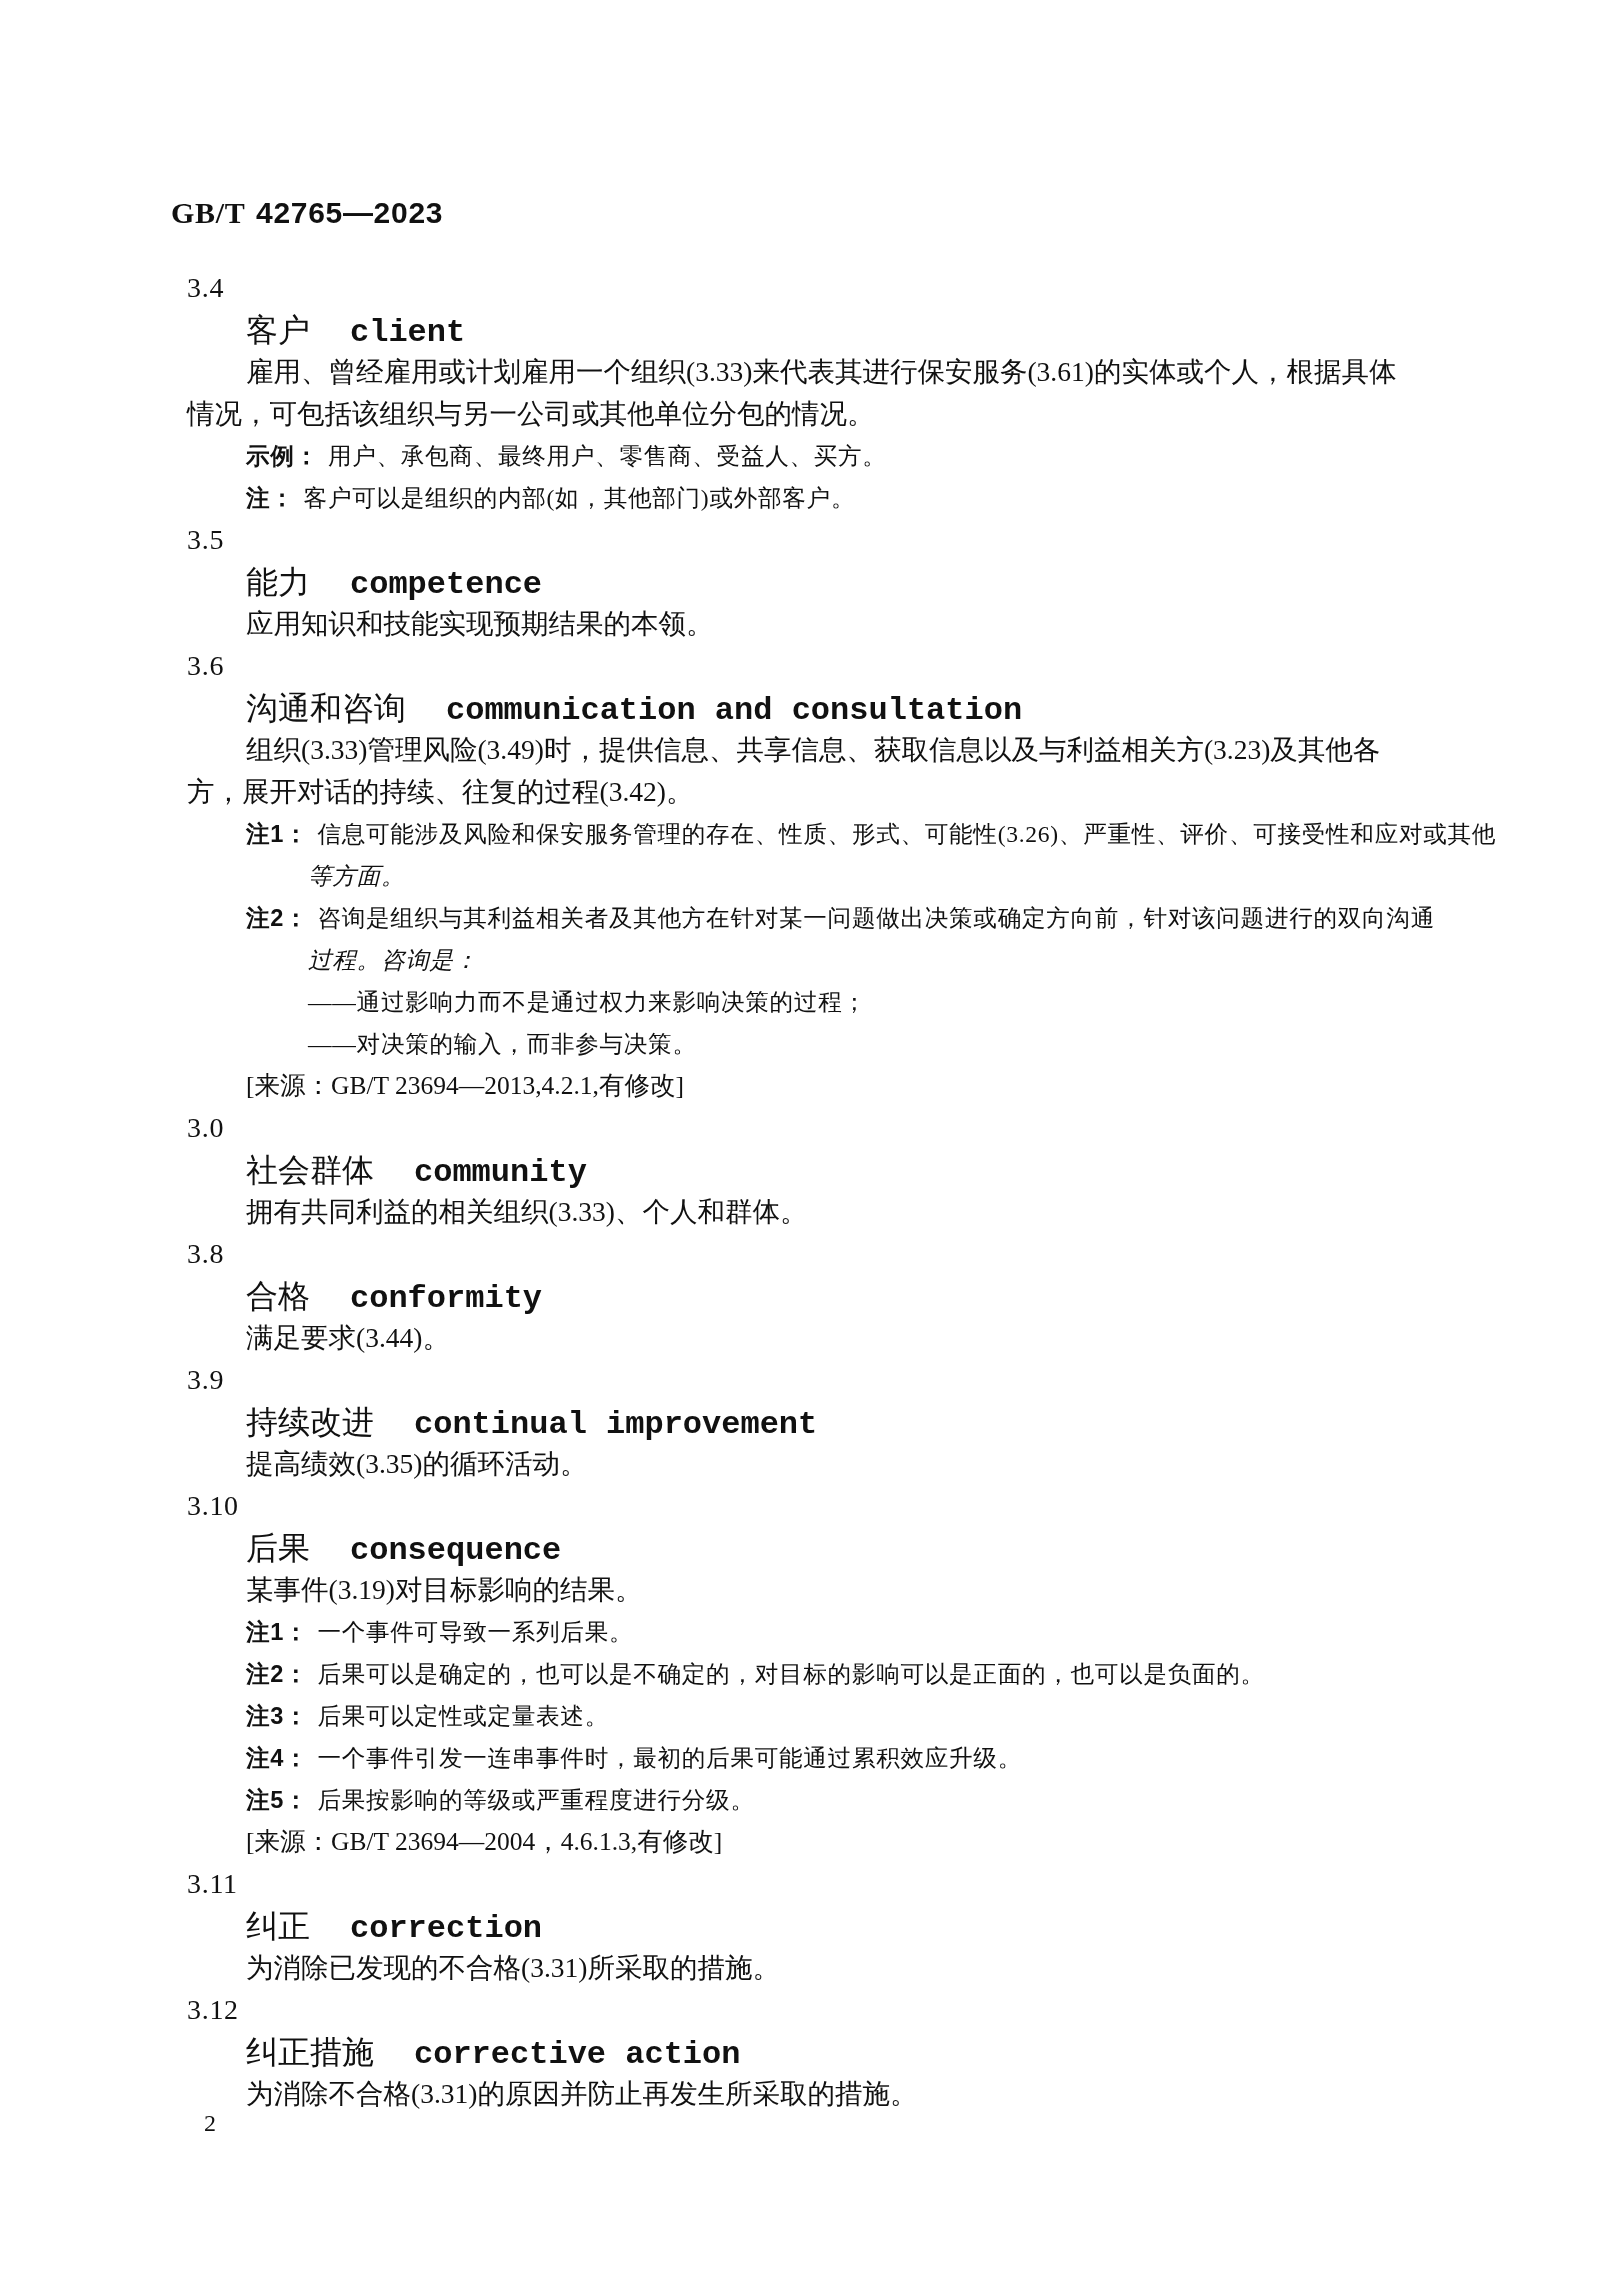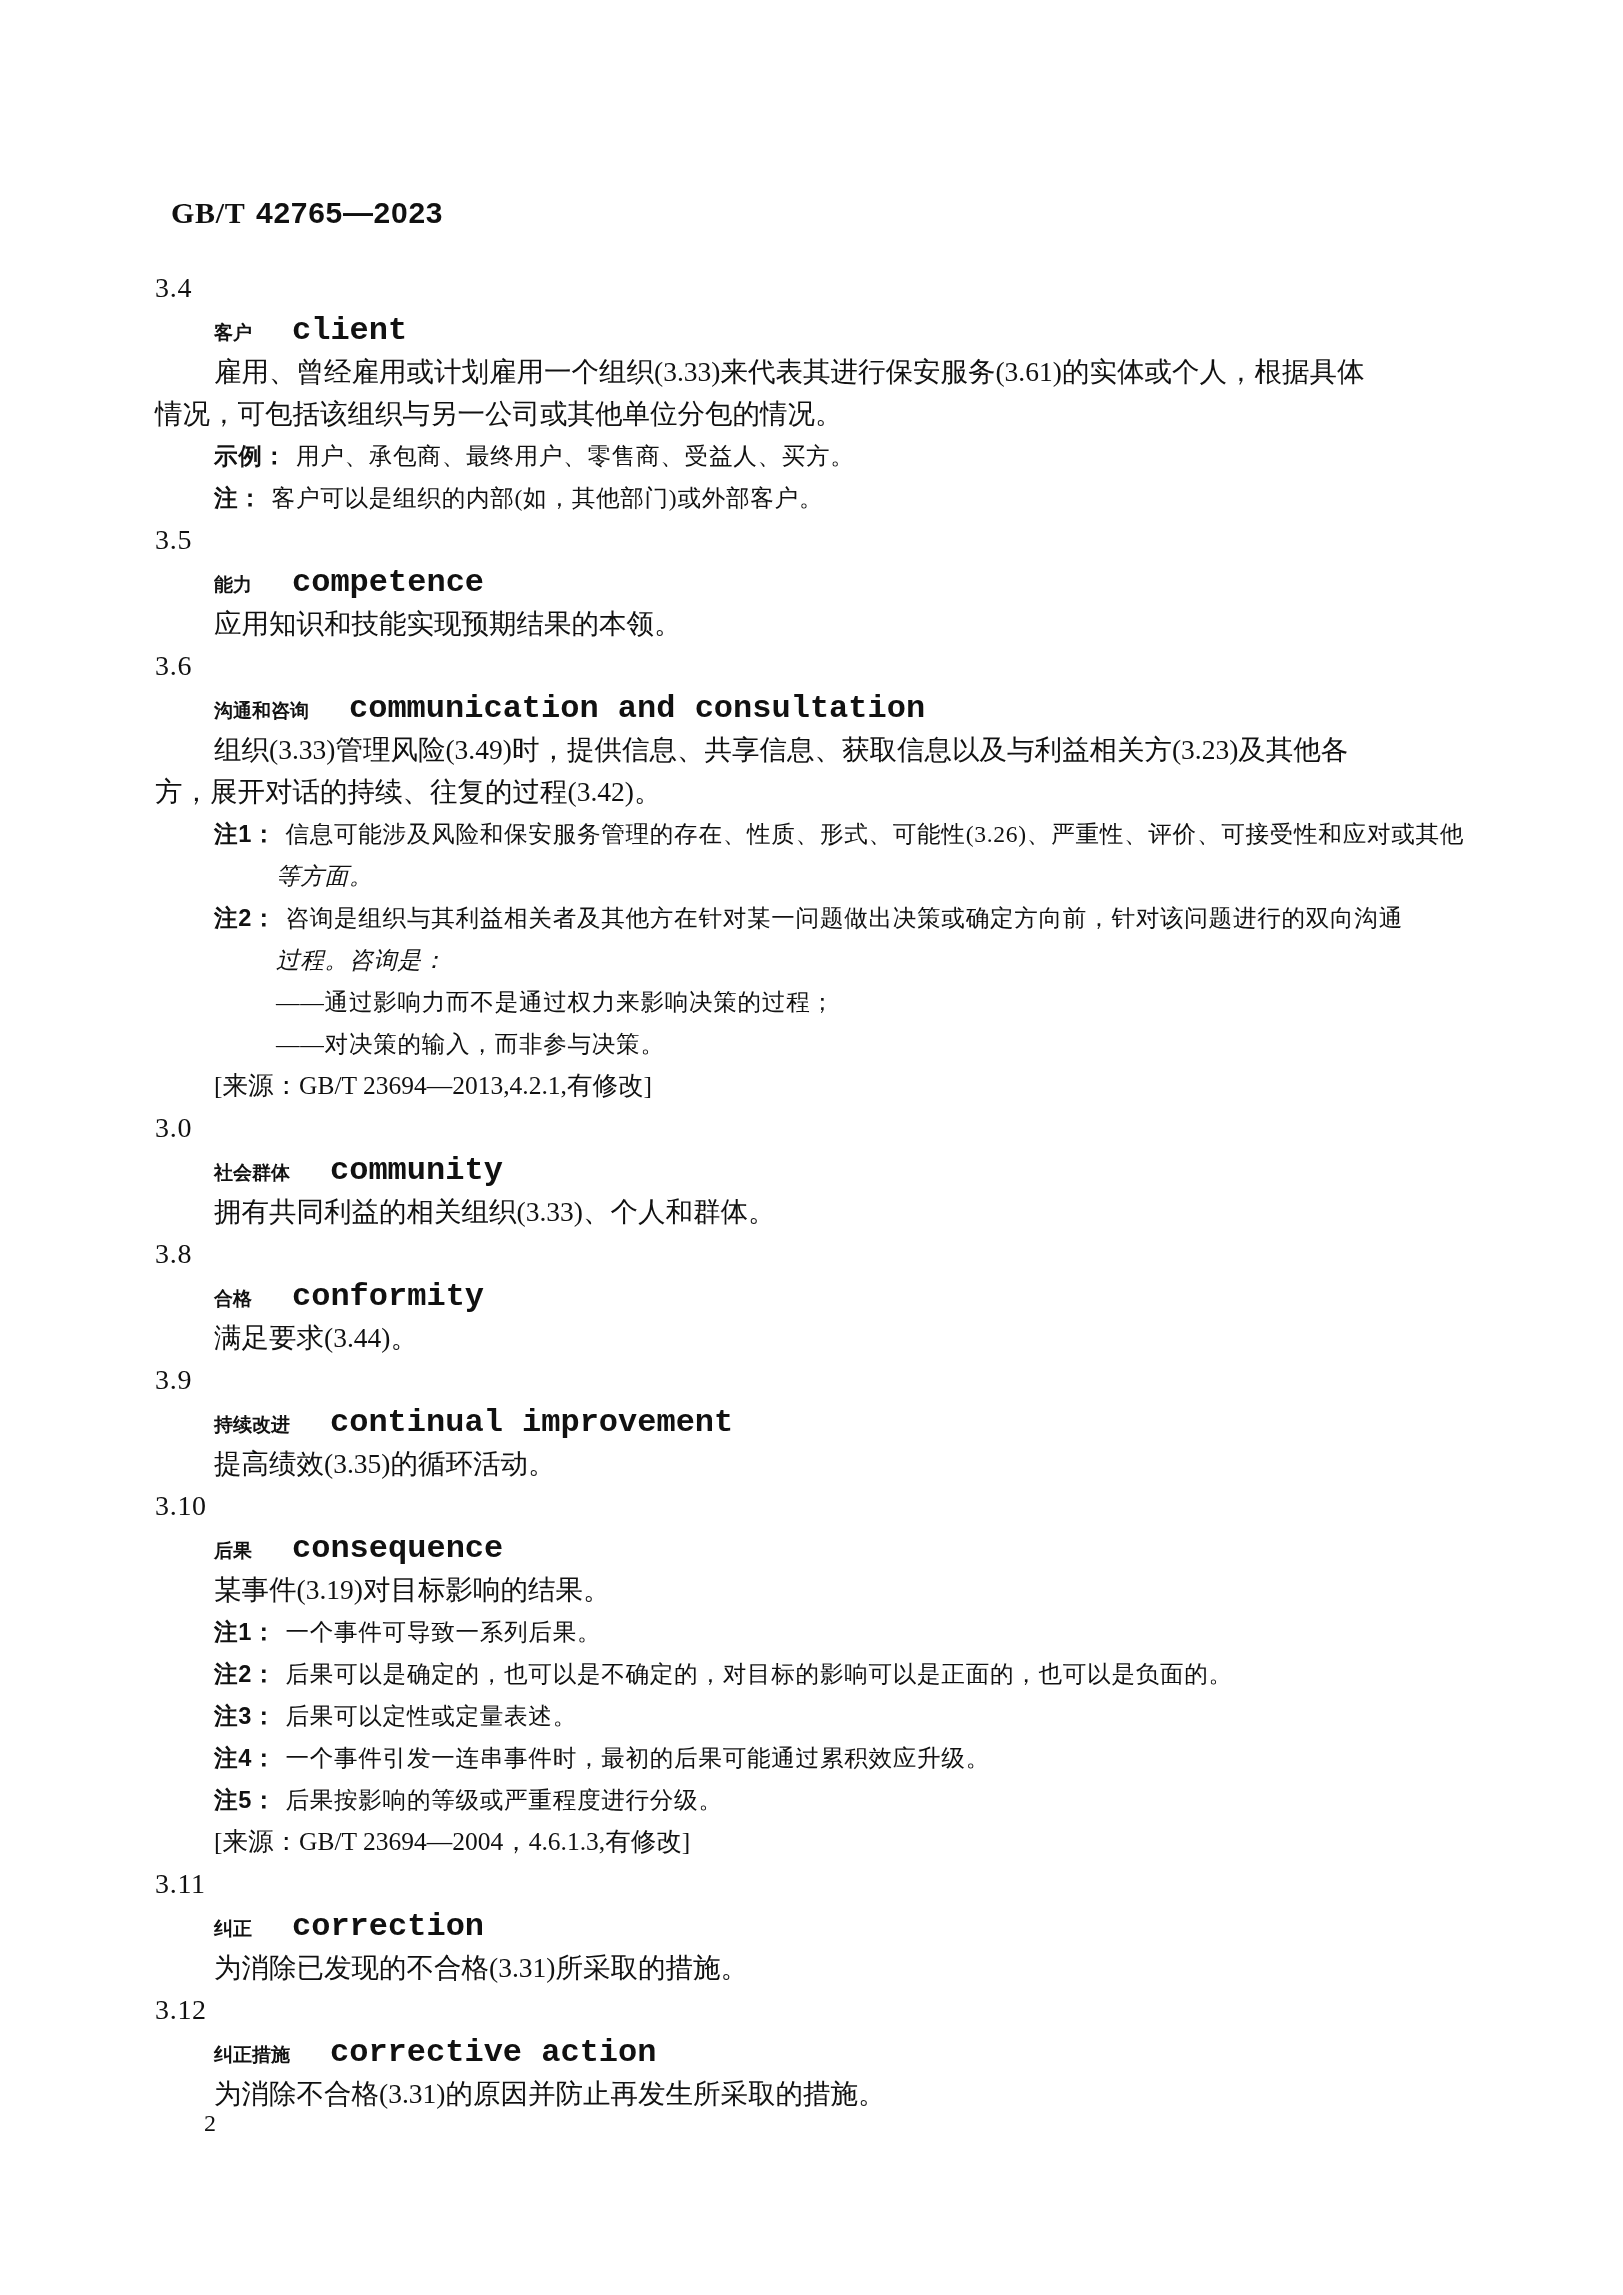--- a/index.html
+++ b/index.html
@@ -26,38 +26,38 @@
     font-weight: bold;
     font-family: "Liberation Serif", "DejaVu Serif", serif;
   }
   .doc-code .code-number {
     font-family: "Liberation Sans", "DejaVu Sans", sans-serif;
     font-weight: 600;
     margin-left: 10.5px;
   }
   .content {
     position: absolute;
-    left: 155px; top: 267px;
+    left: 187px; top: 267px;
     width: 1271px;
   }
   .line {
     height: 42px;
     line-height: 42px;
     white-space: nowrap;
     font-size: 27.5px;
   }
   .line.secnum {
     font-size: 28px;
     letter-spacing: 0.7px;
   }
   .line.term { padding-left: 59px; }
   .term-zh {
     font-family: "Liberation Sans", "DejaVu Sans", sans-serif;
-    font-weight: bold;
-    font-size: 19px;
+    font-weight: normal;
+    font-size: 32px;
     margin-top: 35px;
   }
   .term-en {
     font-family: Liberation Mono, monospace;
     font-weight: bold;
     font-size: 32px;
     margin-left: 40px;
   }
   .line.body { padding-left: 59px; }
   .line.bodycont { padding-left: 0; }

